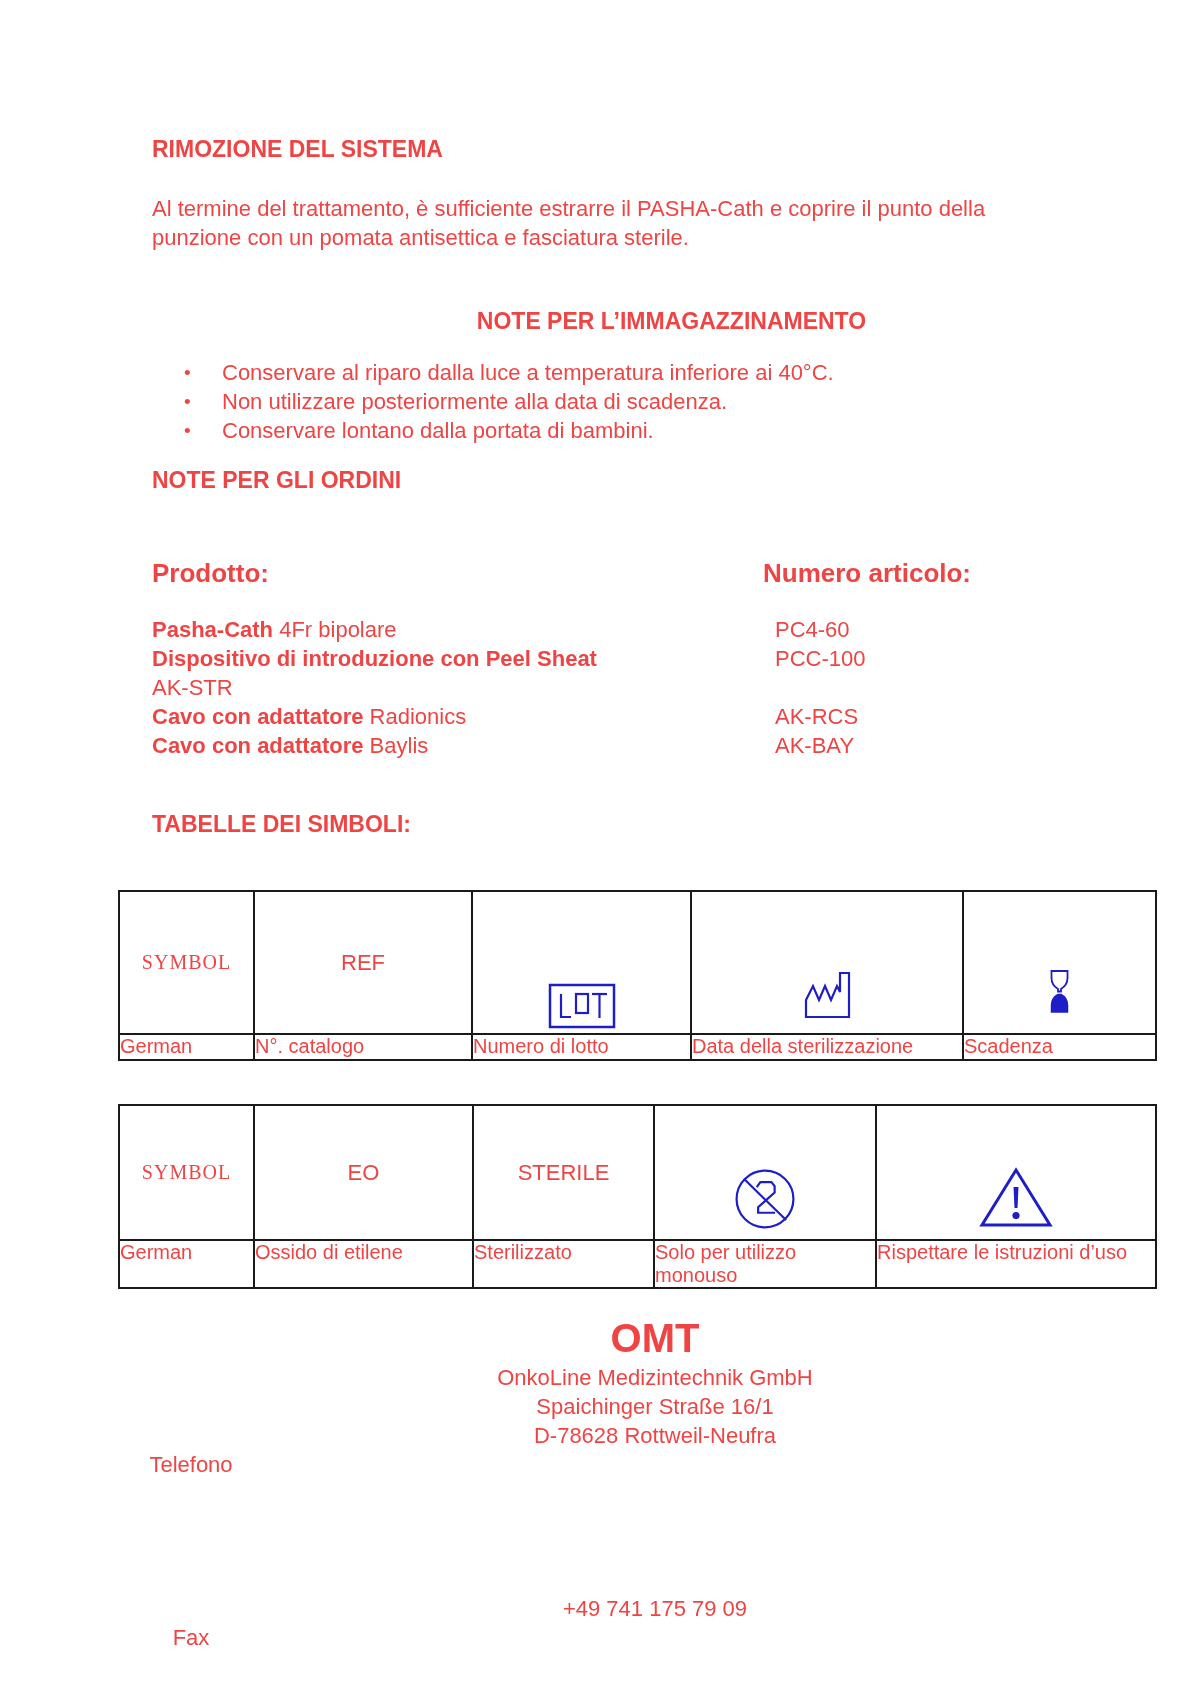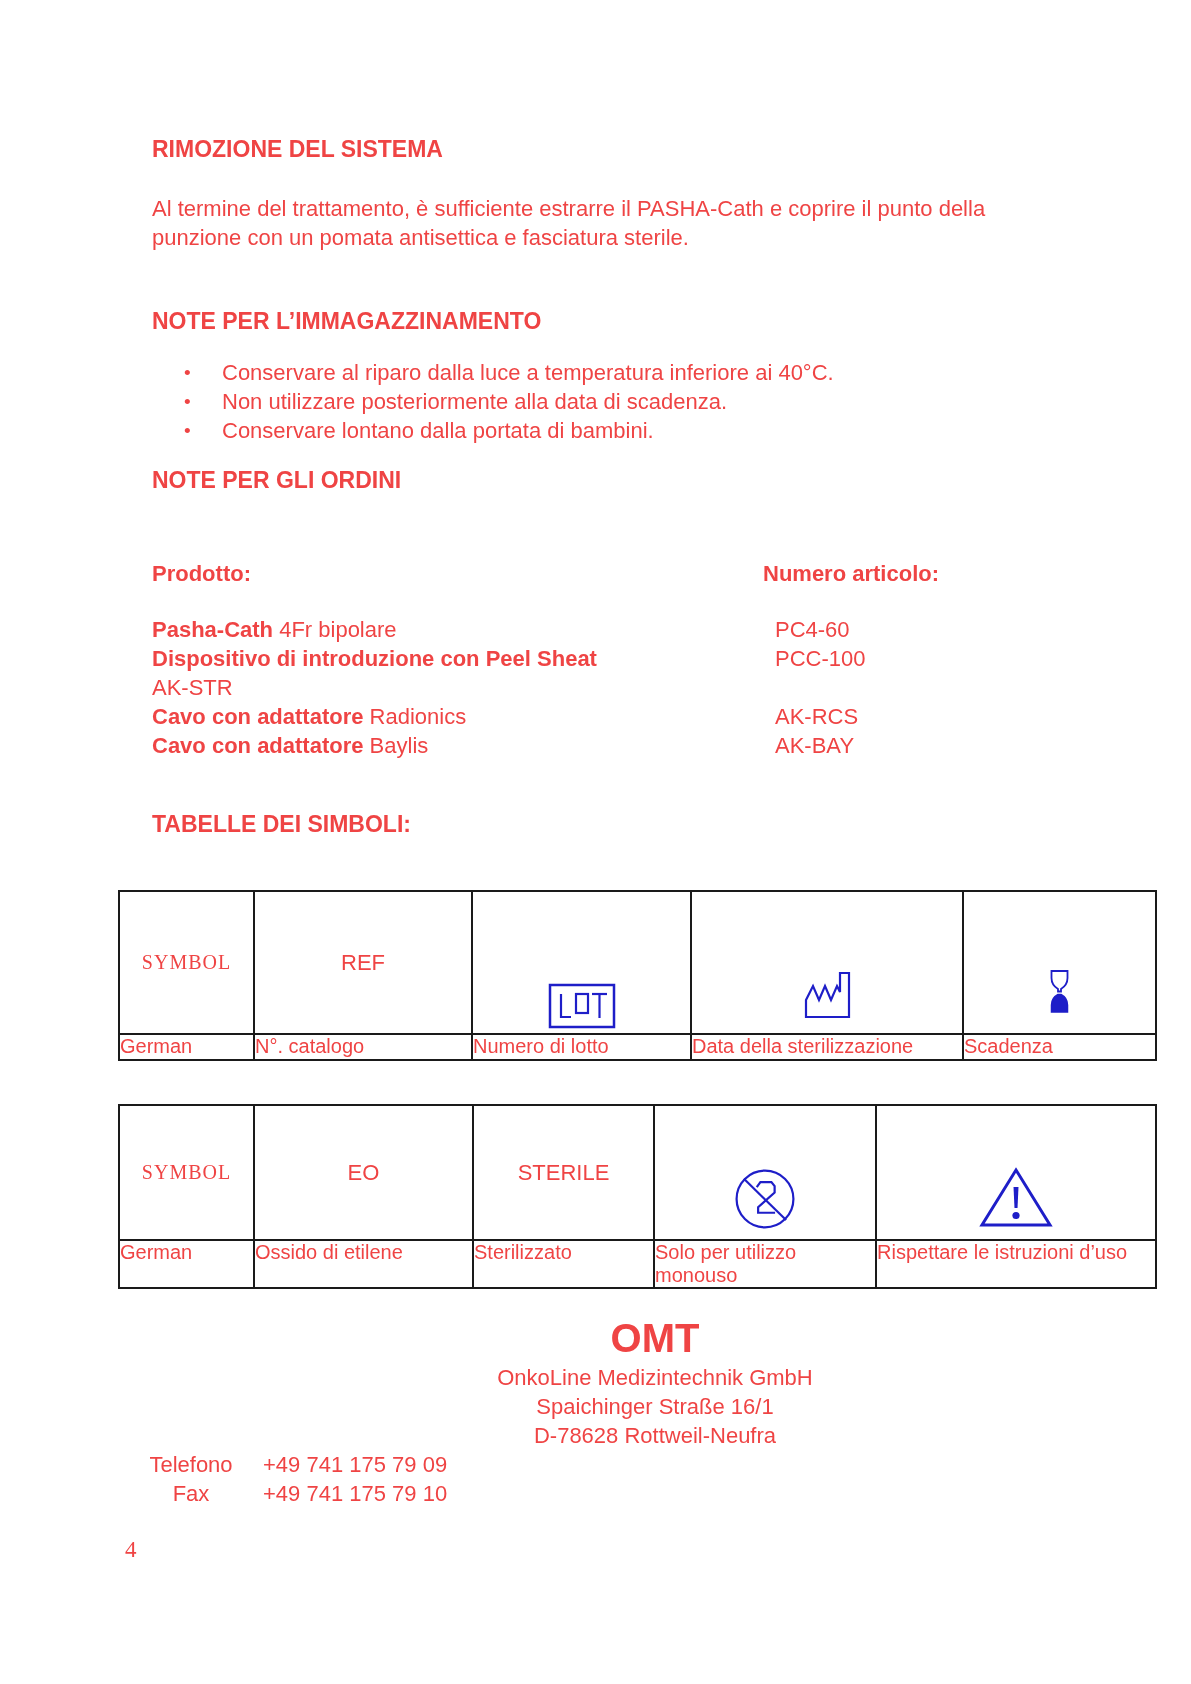--- a/index.html
+++ b/index.html
@@ -8,28 +8,28 @@
     width:1191px;height:1684px;
     background:#ffffff;
     margin:0 auto;
     font-family:"Liberation Sans","DejaVu Sans",sans-serif;
     color:#ef4444;
     overflow:hidden;
   }
   .h-bold{font-weight:bold;font-size:23px;line-height:26px;margin-left:152px;}
   #h-removal{padding-top:136px;}
   .para{margin-left:152px;margin-top:32px;font-size:22px;line-height:29px;}
-  #h-storage{margin-top:56px;}
+  #h-storage{margin-top:56px;text-align:center;}
   .bullets{margin-left:184px;margin-top:24px;font-size:22px;line-height:29px;}
   .bullet-row{display:flex;}
   .bullet-dot{width:38px;flex:0 0 38px;font-size:19px;}
   #h-orders{margin-top:22px;}
   .two-col{display:flex;margin-left:152px;}
   .col-left{width:611px;flex:0 0 611px;}
-  .order-headers{margin-top:66px;font-weight:bold;font-size:22px;line-height:29px;}
+  .order-headers{margin-top:66px;font-weight:bold;font-size:26px;line-height:29px;}
   .products{margin-top:27px;font-size:22px;line-height:29px;}
   .product-row{display:flex;margin-left:152px;gap:12px;}
   .product-bold{font-weight:bold;}
   #h-tabelle{margin-top:51px;}
   table.sym{
     border-collapse:collapse;
     table-layout:fixed;
     margin-left:118px;
     width:1037px;
     border:2px solid #1a1a1a;
@@ -60,21 +60,21 @@
   .label-row td{
     font-size:20px;line-height:23px;
     padding:1px 6px 3px 6px;
     vertical-align:top;
   }
   #table1 .label-row td{height:24px;}
   #table2 .label-row td{height:44px;}
   .footer{margin-left:119px;text-align:center;}
   .omt{margin-top:28px;font-weight:bold;font-size:40px;line-height:42px;}
   .addr{margin-top:4px;font-size:22px;line-height:29px;}
-  .contact-row{display:flex;}
+  .contact-row{display:flex;flex-direction:column;}
   .contact-label{width:144px;flex:0 0 144px;}
   .page-num{
     margin-left:125px;margin-top:28px;
     font-family:"Liberation Serif","DejaVu Serif",serif;
     font-size:23px;line-height:28px;
   }
   svg{display:block;}
 </style>
 </head>
 <body>

